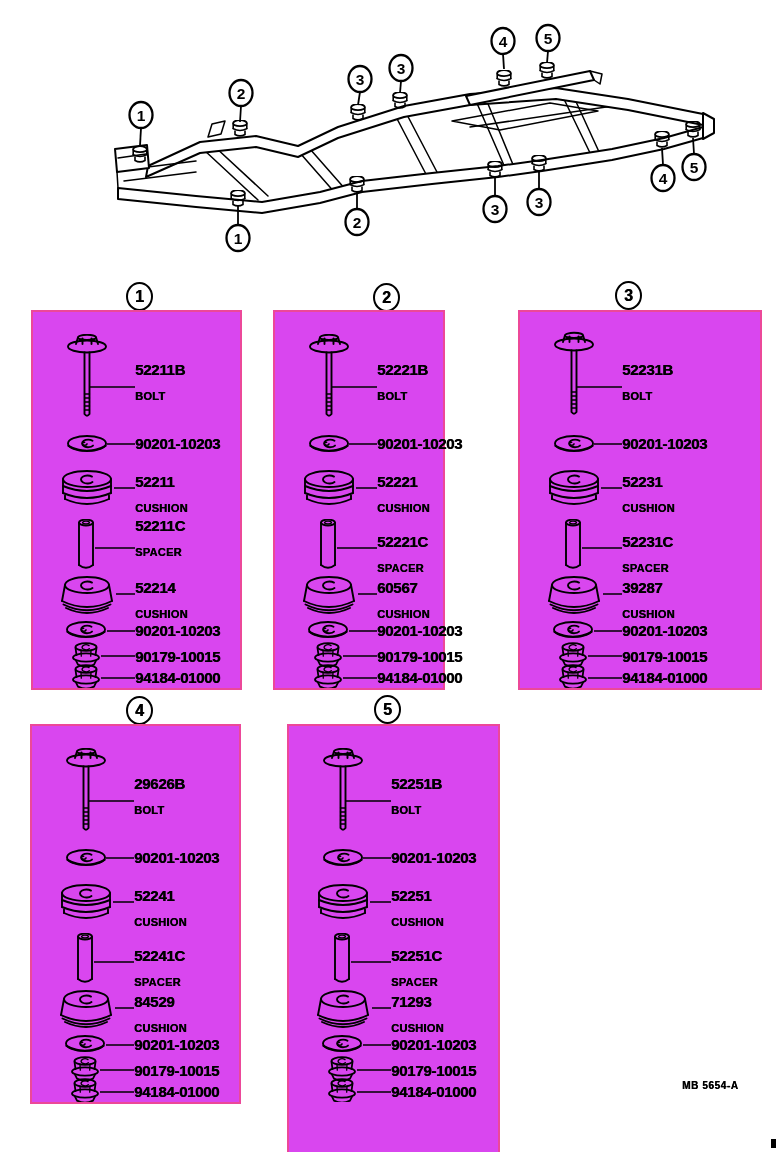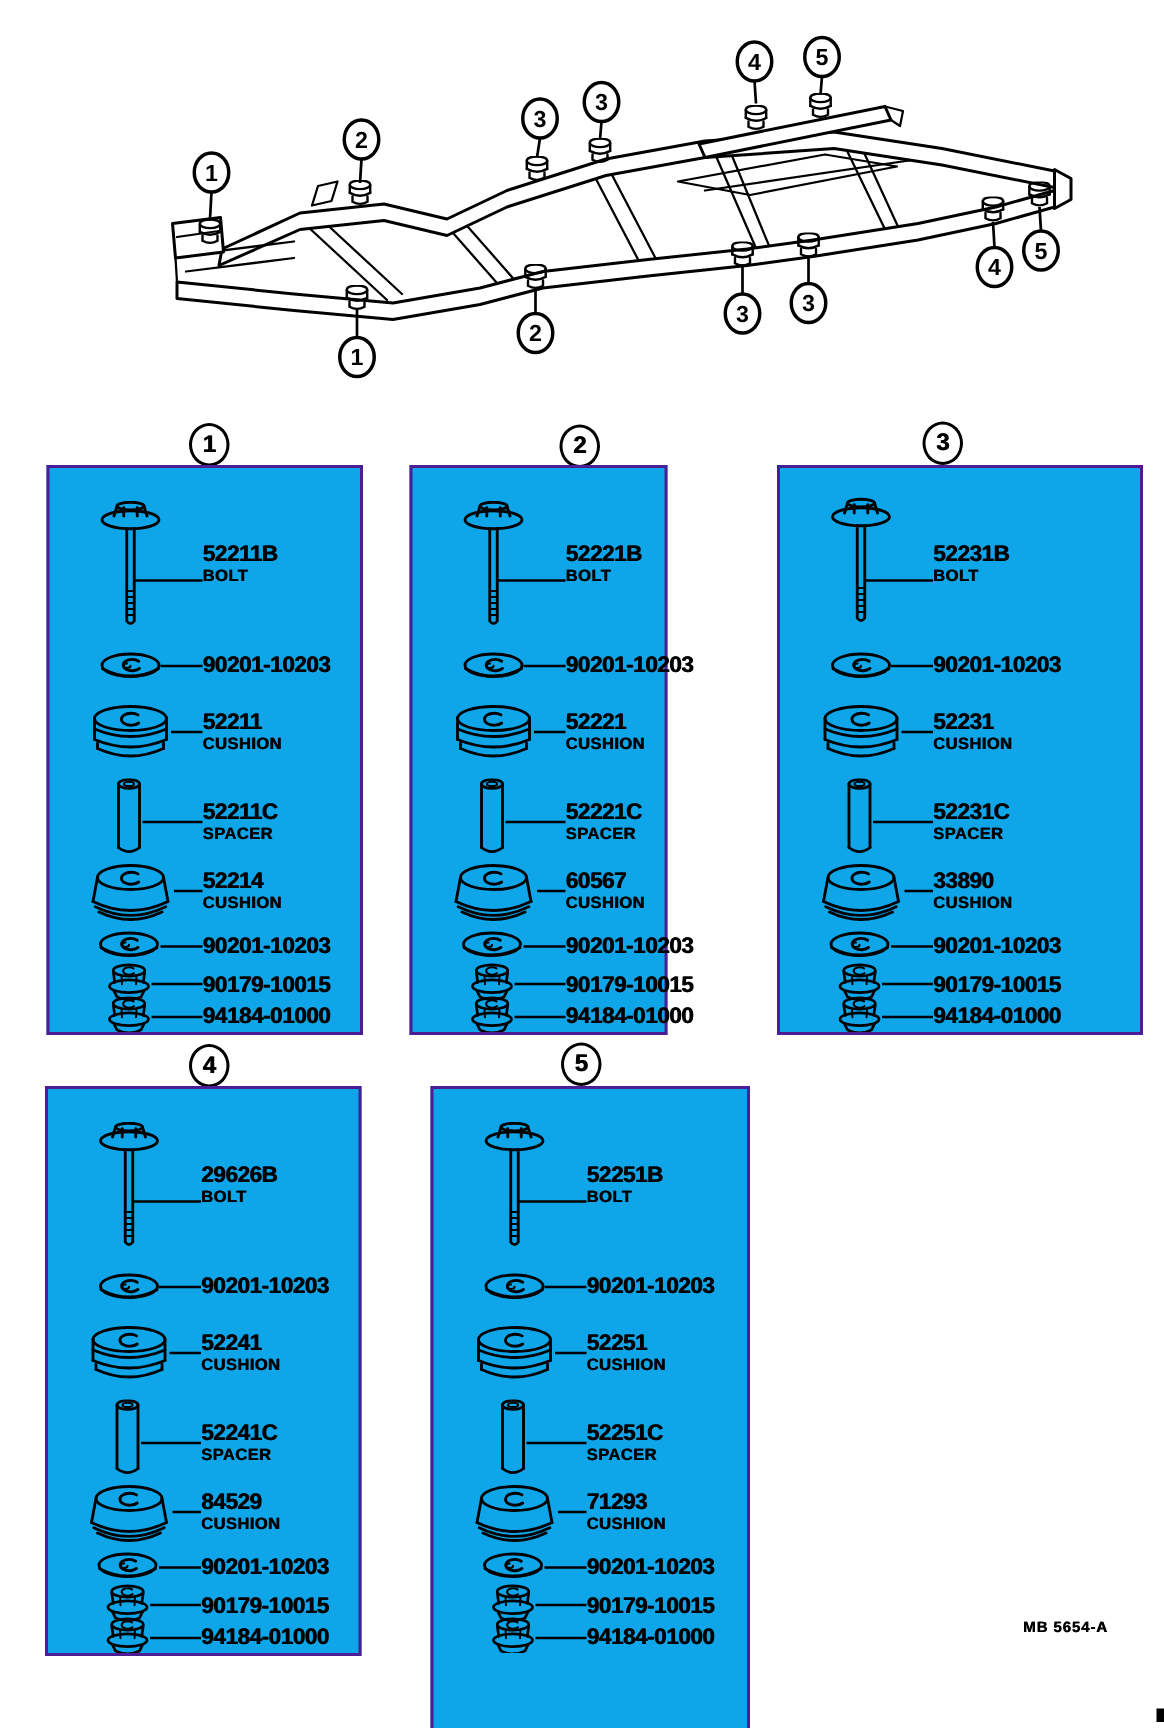--- a/index.html
+++ b/index.html
@@ -6,26 +6,26 @@
   .page{position:relative;width:776px;height:1152px;background:#fff;overflow:hidden;
         font-family:"Liberation Sans",sans-serif;color:#000;}
   svg{display:block;}
   .frame-svg{position:absolute;left:0;top:0;}
   .frame-art path,.frame-art line{stroke:#000;fill:none;stroke-width:2;stroke-linejoin:round;stroke-linecap:round;}
   .frame-art .band{fill:#fff;}
   .frame-art .thin{stroke-width:1.5;}
   .callout ellipse{fill:#fff;stroke:#000;stroke-width:2.3;}
   .callout line{stroke:#000;stroke-width:1.8;}
   .callout text{font:700 15.5px "Liberation Sans",sans-serif;text-anchor:middle;fill:#000;}
-  .part-box{position:absolute;border:2px solid #4c1d95;box-sizing:border-box;background:#0ea5e9;}
+  .part-box{position:absolute;border:2px solid #ec4899;box-sizing:border-box;background:#d946ef;}
   .box-art{position:absolute;left:0;top:0;}
   .box-art .ld{stroke:#000;stroke-width:1.7;fill:none;}
   .plabel{position:absolute;left:102px;white-space:nowrap;}
   .pnum{font:700 15px/15px "Liberation Sans",sans-serif;letter-spacing:-0.3px;text-shadow:0.5px 0 0 #000;}
-  .pname{font:700 11px/11px "Liberation Sans",sans-serif;letter-spacing:0.3px;margin-top:2px;text-shadow:0.4px 0 0 #000;}
+  .pname{font:700 11px/11px "Liberation Sans",sans-serif;letter-spacing:0.3px;margin-top:14px;text-shadow:0.4px 0 0 #000;}
   .cnum{position:absolute;width:23px;height:25px;border:2.4px solid #000;border-radius:50%;
         background:#fff;display:flex;align-items:center;justify-content:center;
         font:700 16px "Liberation Sans",sans-serif;text-shadow:0.5px 0 0 #000;}
   .figure-code{position:absolute;left:682px;top:1080px;font:700 10px "Liberation Sans",sans-serif;
         letter-spacing:0.6px;text-shadow:0.4px 0 0 #000;}
   .edge-mark{position:absolute;left:771px;top:1139px;width:5px;height:9px;background:#000;}
 </style>
 </head>
 <body>
 
@@ -240,21 +240,21 @@
         <div class="pnum">52211B</div>
         <div class="pname">BOLT</div>
       </div>
     <div class="plabel" style="top:124px">
         <div class="pnum">90201-10203</div>
       </div>
     <div class="plabel" style="top:162px">
         <div class="pnum">52211</div>
         <div class="pname">CUSHION</div>
       </div>
-    <div class="plabel" style="top:222px">
+    <div class="plabel" style="top:206px">
         <div class="pnum">52211C</div>
         <div class="pname">SPACER</div>
       </div>
     <div class="plabel" style="top:268px">
         <div class="pnum">52214</div>
         <div class="pname">CUSHION</div>
       </div>
     <div class="plabel" style="top:311px">
         <div class="pnum">90201-10203</div>
       </div>
@@ -329,21 +329,21 @@
       </div>
     <div class="plabel" style="top:162px">
         <div class="pnum">52231</div>
         <div class="pname">CUSHION</div>
       </div>
     <div class="plabel" style="top:222px">
         <div class="pnum">52231C</div>
         <div class="pname">SPACER</div>
       </div>
     <div class="plabel" style="top:268px">
-        <div class="pnum">33890</div>
+        <div class="pnum">39287</div>
         <div class="pname">CUSHION</div>
       </div>
     <div class="plabel" style="top:311px">
         <div class="pnum">90201-10203</div>
       </div>
     <div class="plabel" style="top:337px">
         <div class="pnum">90179-10015</div>
       </div>
     <div class="plabel" style="top:358px">
         <div class="pnum">94184-01000</div>

